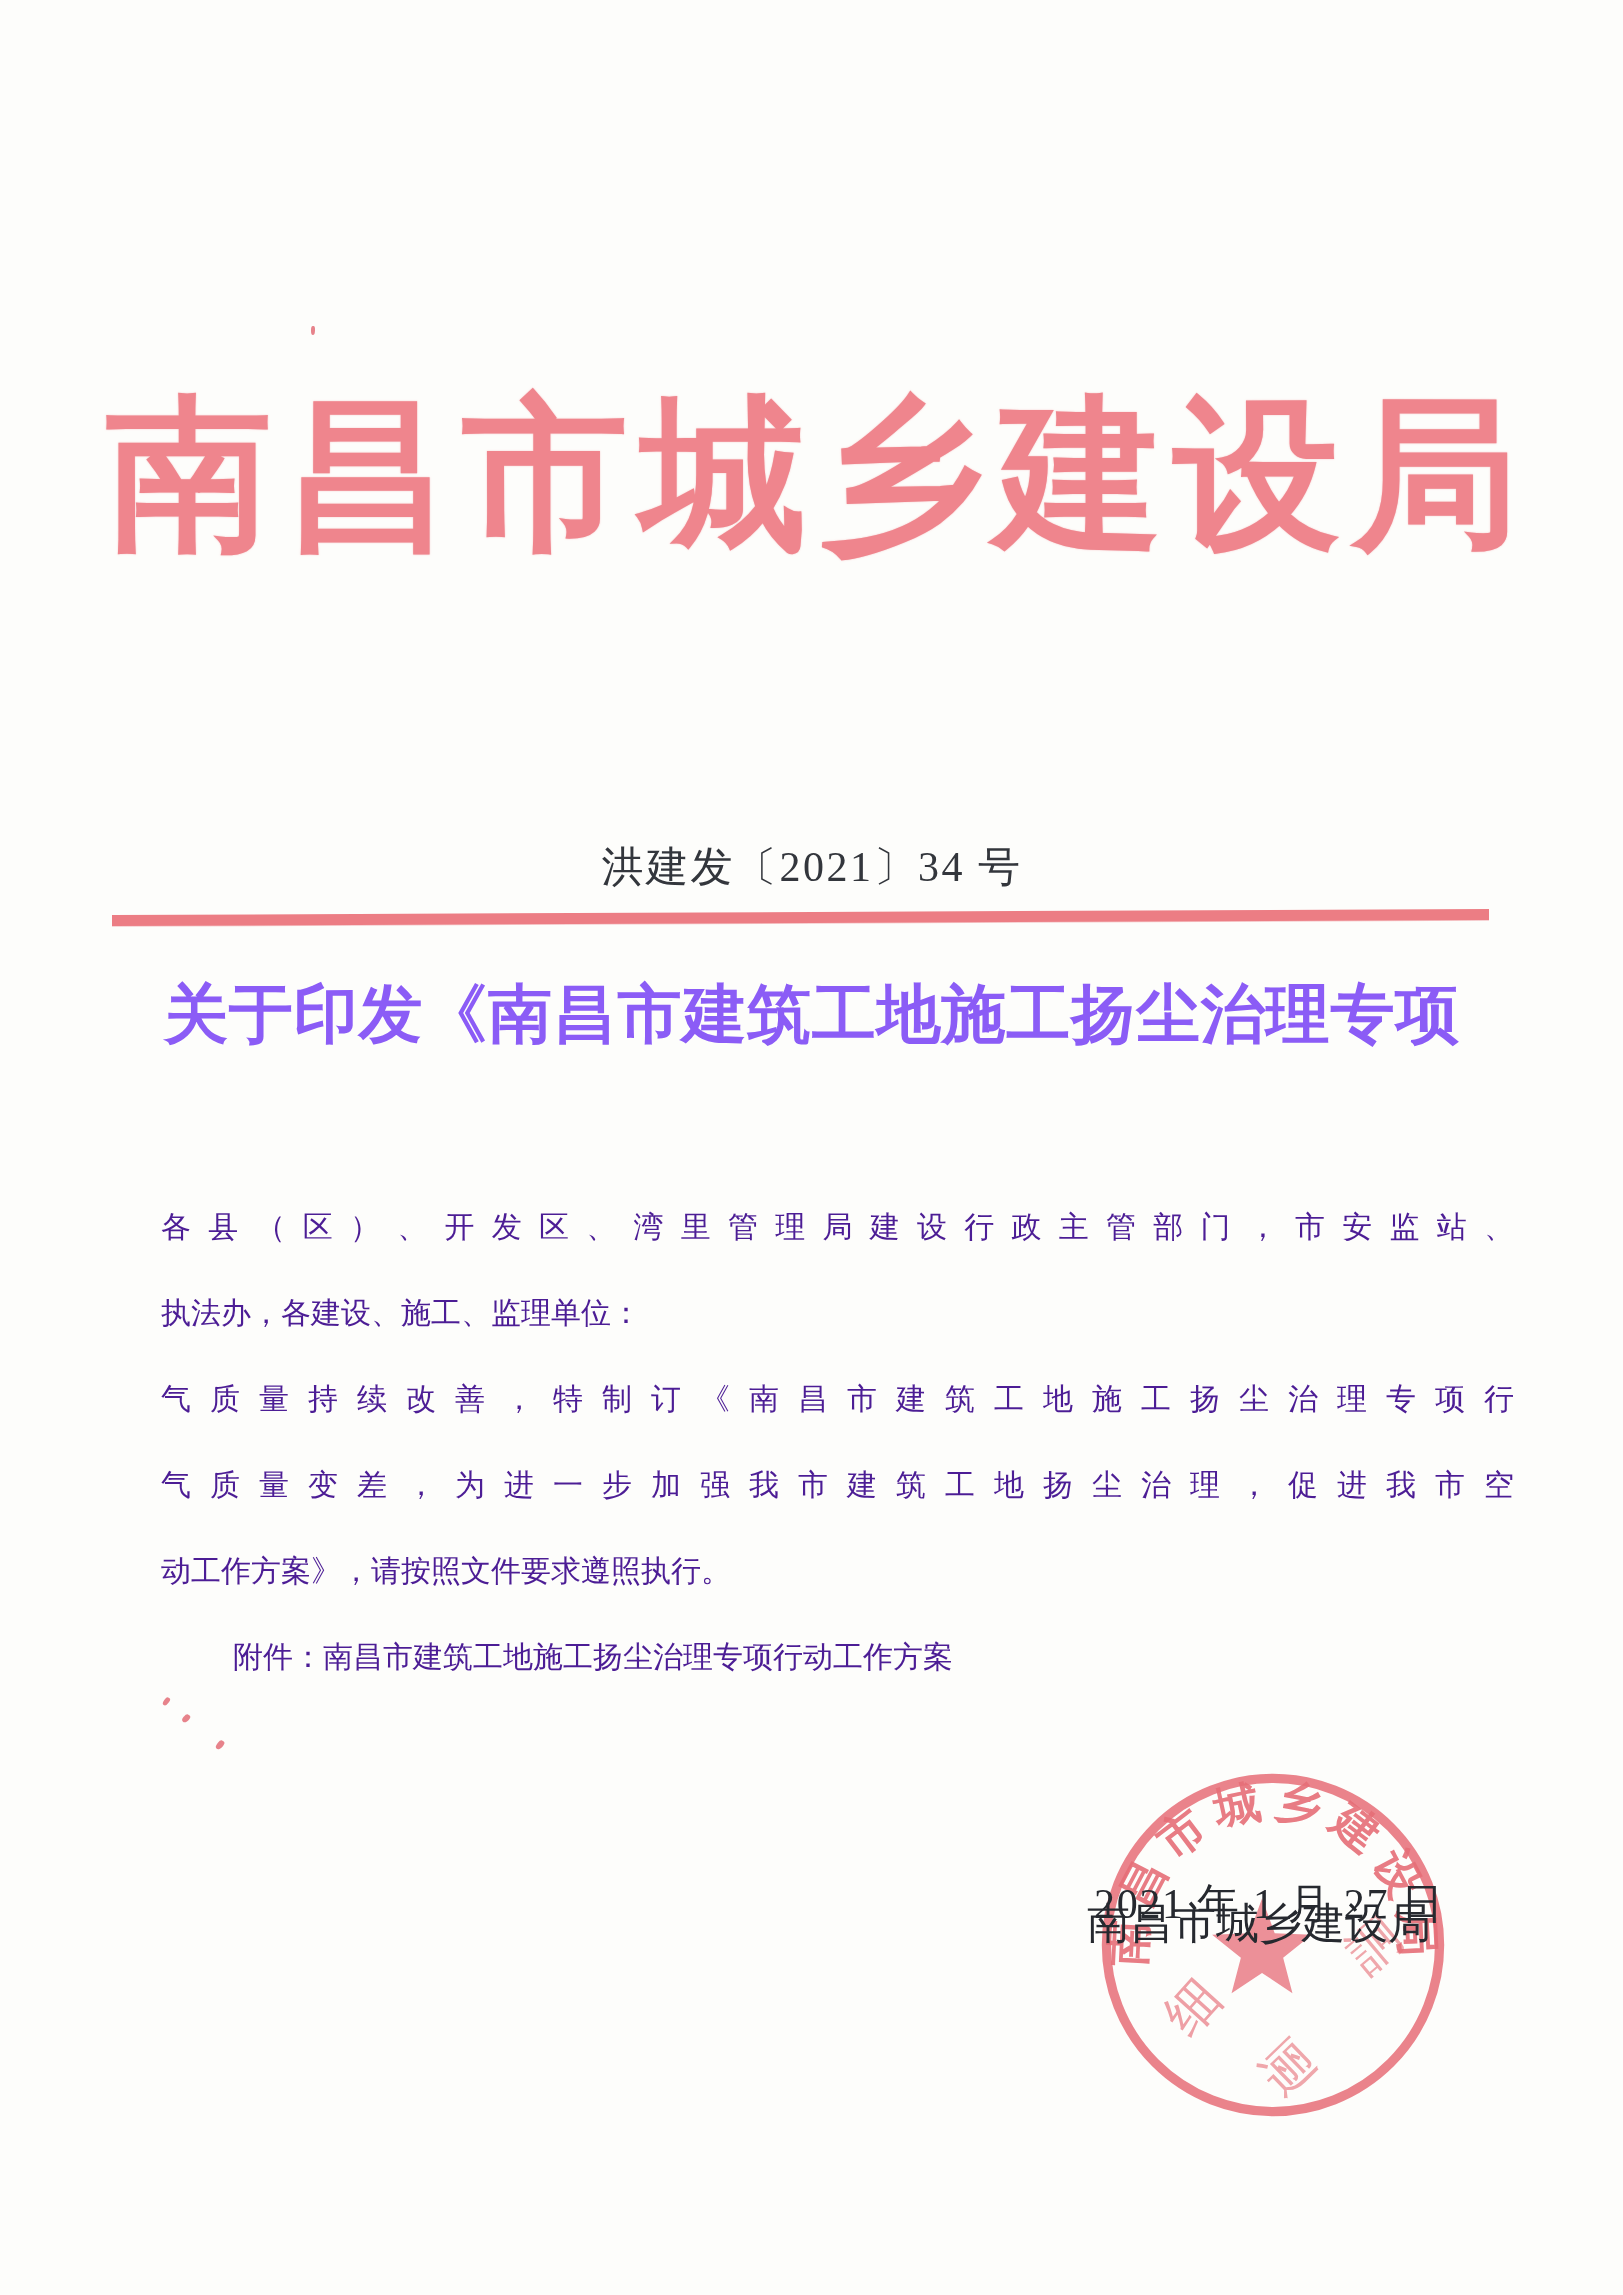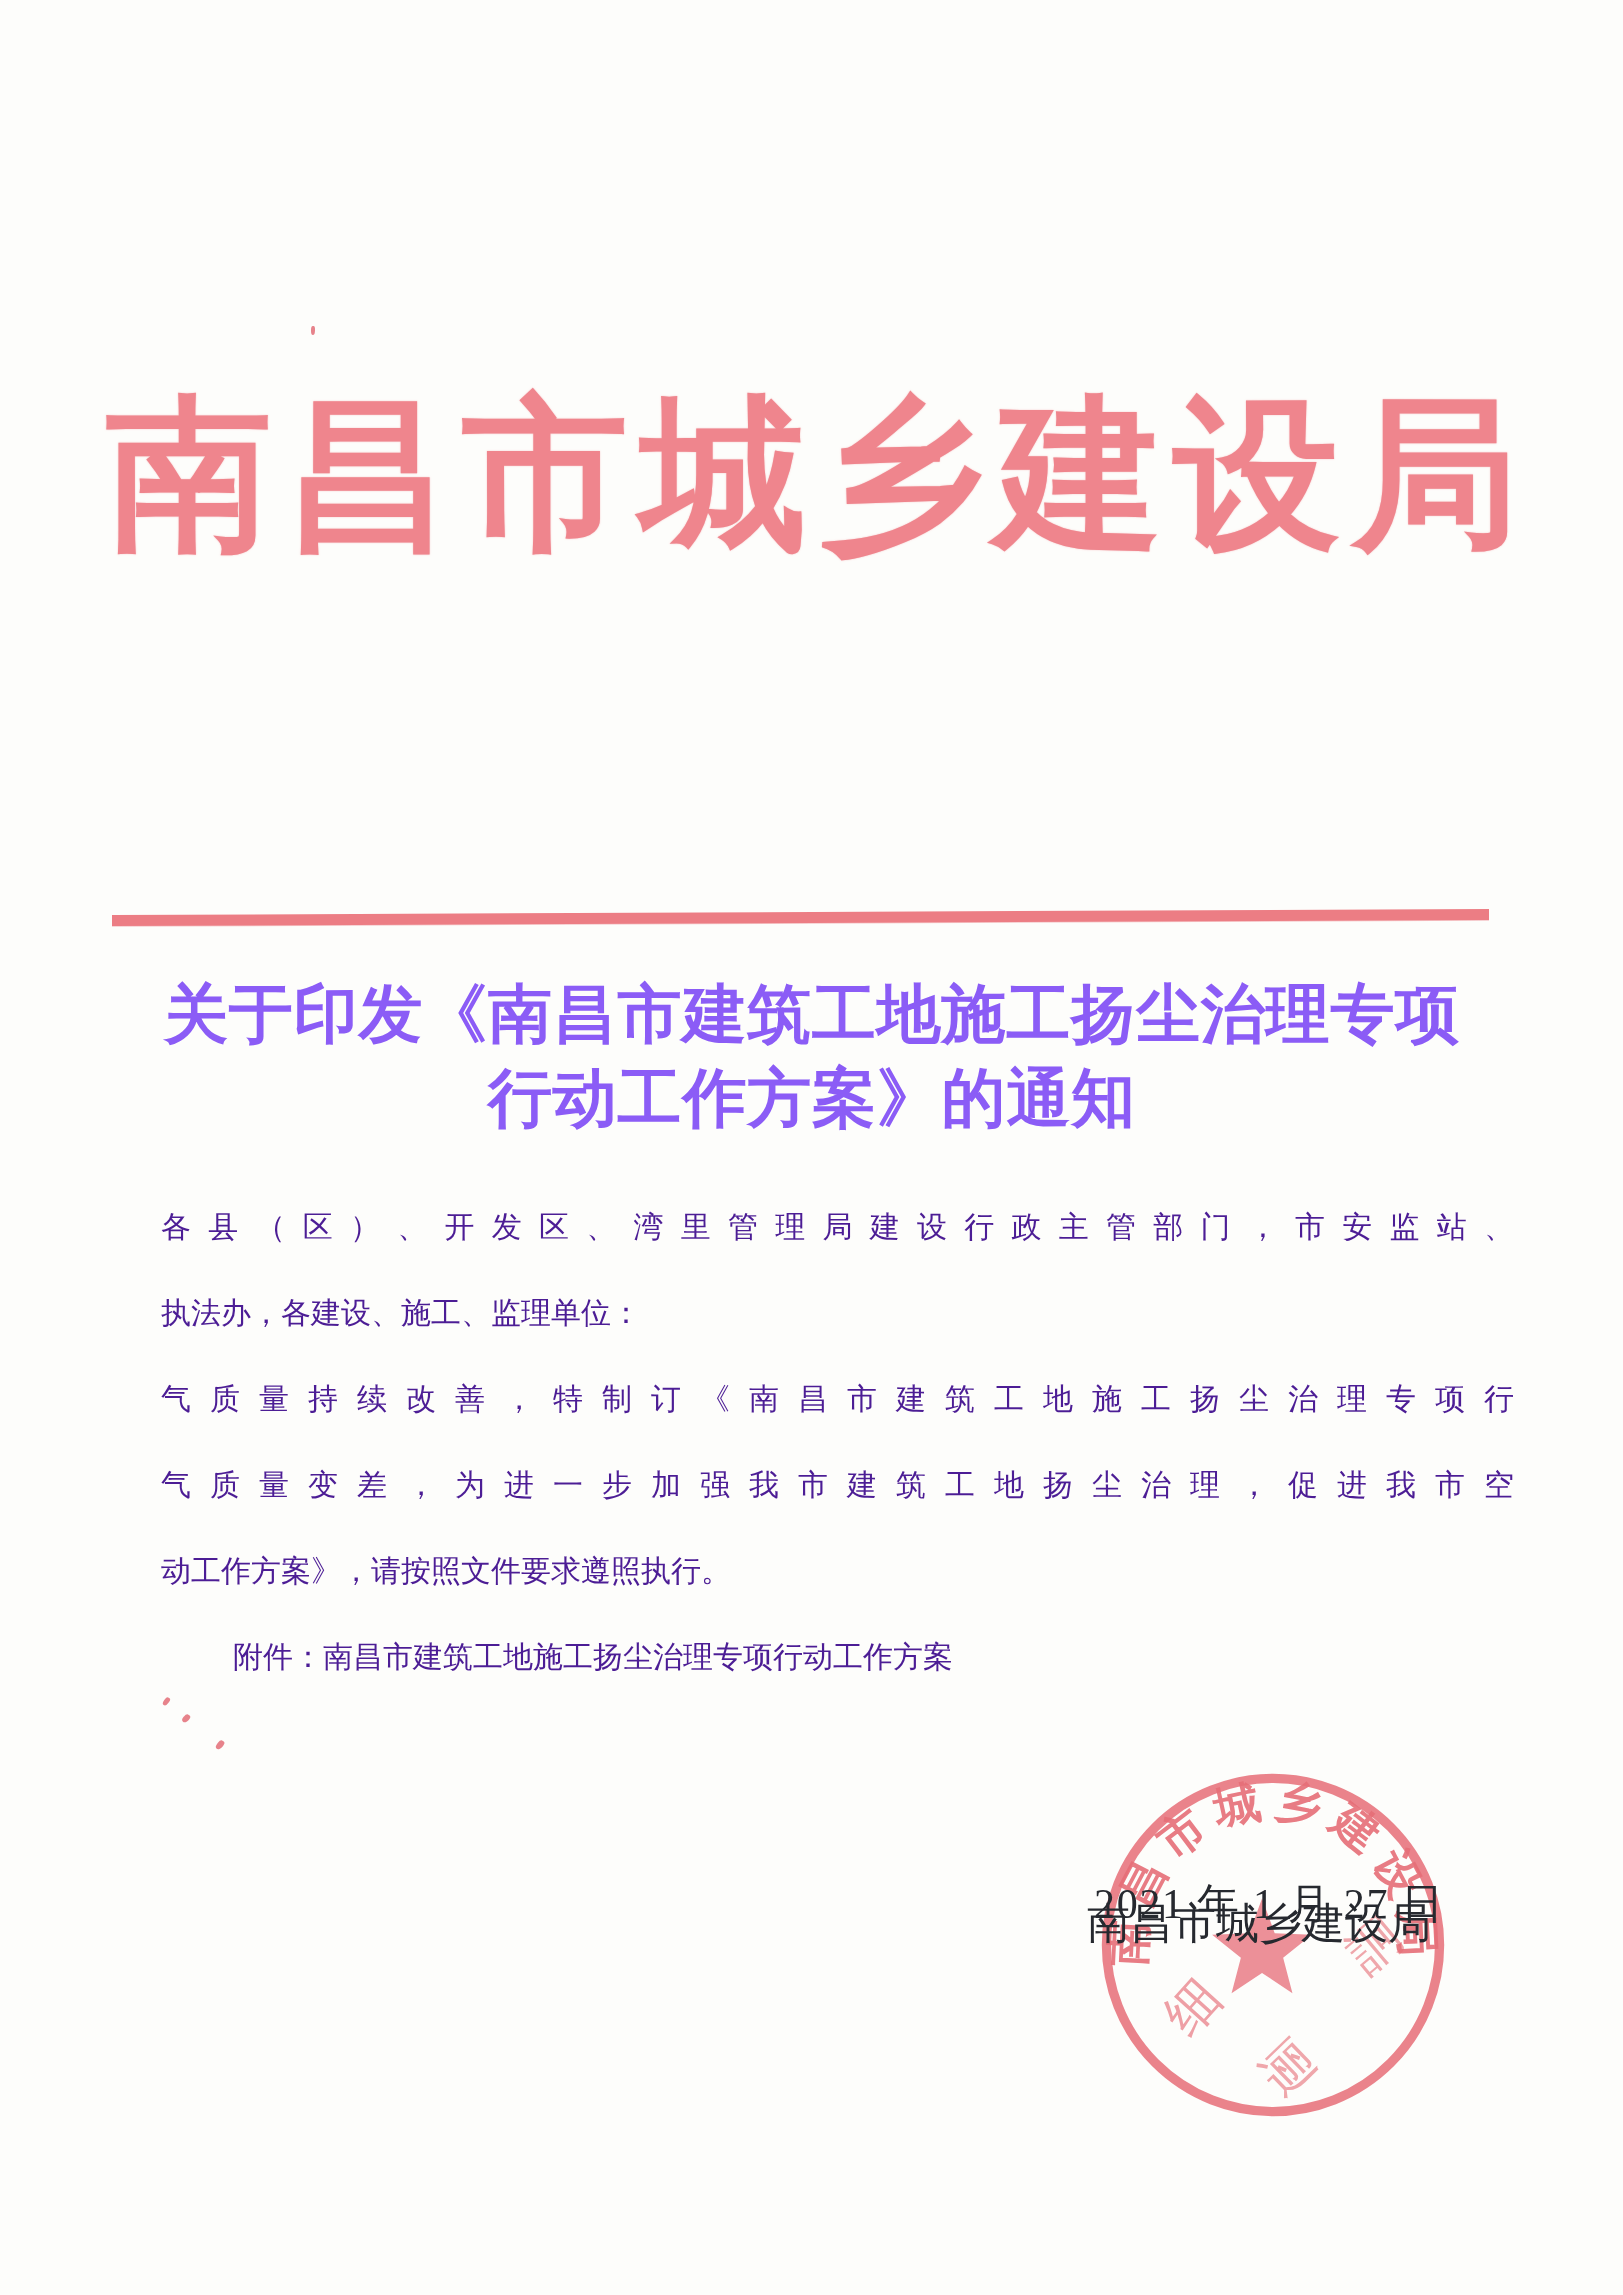--- a/index.html
+++ b/index.html
@@ -115,26 +115,26 @@
   .speck.s3 { top: 1714px; left: 183px; width: 6px; height: 9.3px; transform: rotate(40deg); }
   .speck.s4 { top: 1740px; left: 217px; width: 6px; height: 10px; transform: rotate(38deg); }
 </style>
 </head>
 <body>
 
 <div class="page">
 
   <div class="agency-head">南昌市城乡建设局</div>
 
+  <div class="doc-number">洪建发〔2021〕34 号</div>
 
   <div class="red-rule"></div>
 
   <div class="notice-title">
     <div>关于印发《南昌市建筑工地施工扬尘治理专项</div>
-    <div>行动工作方案》的通知</div>
   </div>
 
   <div class="body-text">
     <div class="line j">各县（区）、开发区、湾里管理局建设行政主管部门，市安监站、</div>
     <div class="line">执法办，各建设、施工、监理单位：</div>
     <div class="line j">气质量持续改善，特制订《南昌市建筑工地施工扬尘治理专项行</div>
     <div class="line j">气质量变差，为进一步加强我市建筑工地扬尘治理，促进我市空</div>
     <div class="line">动工作方案》，请按照文件要求遵照执行。</div>
     <div class="line ind">附件：南昌市建筑工地施工扬尘治理专项行动工作方案</div>
   </div>

